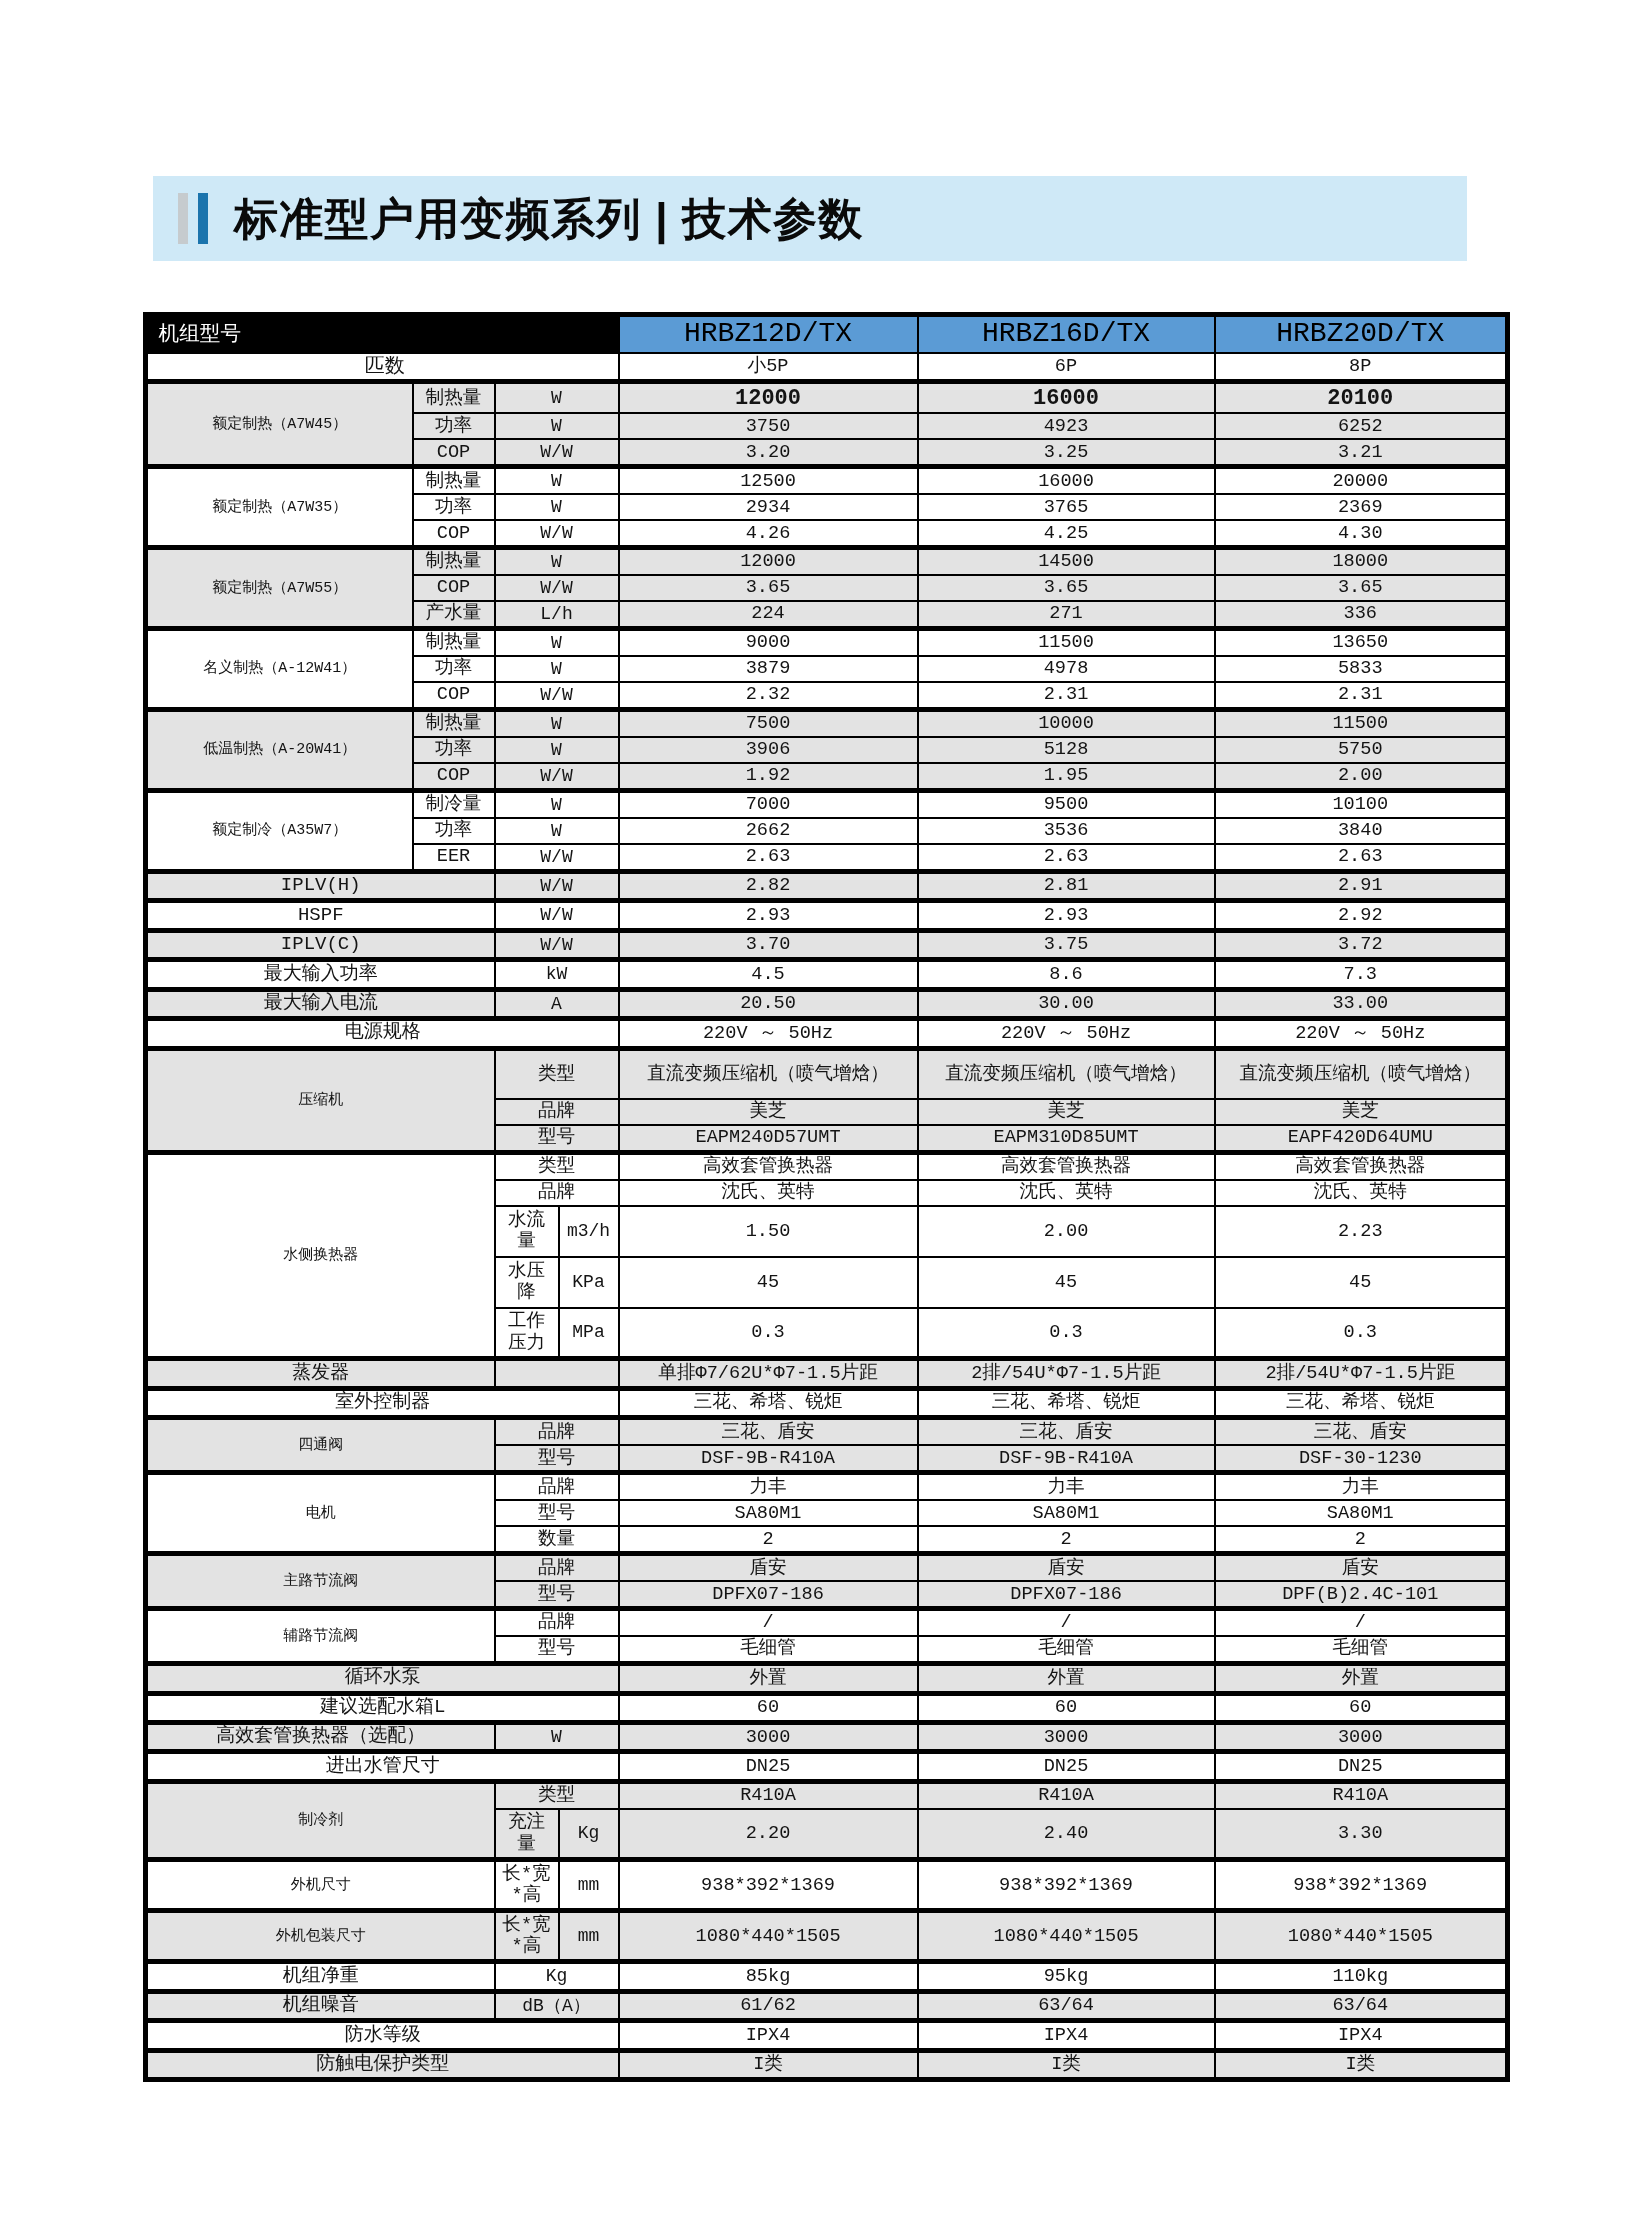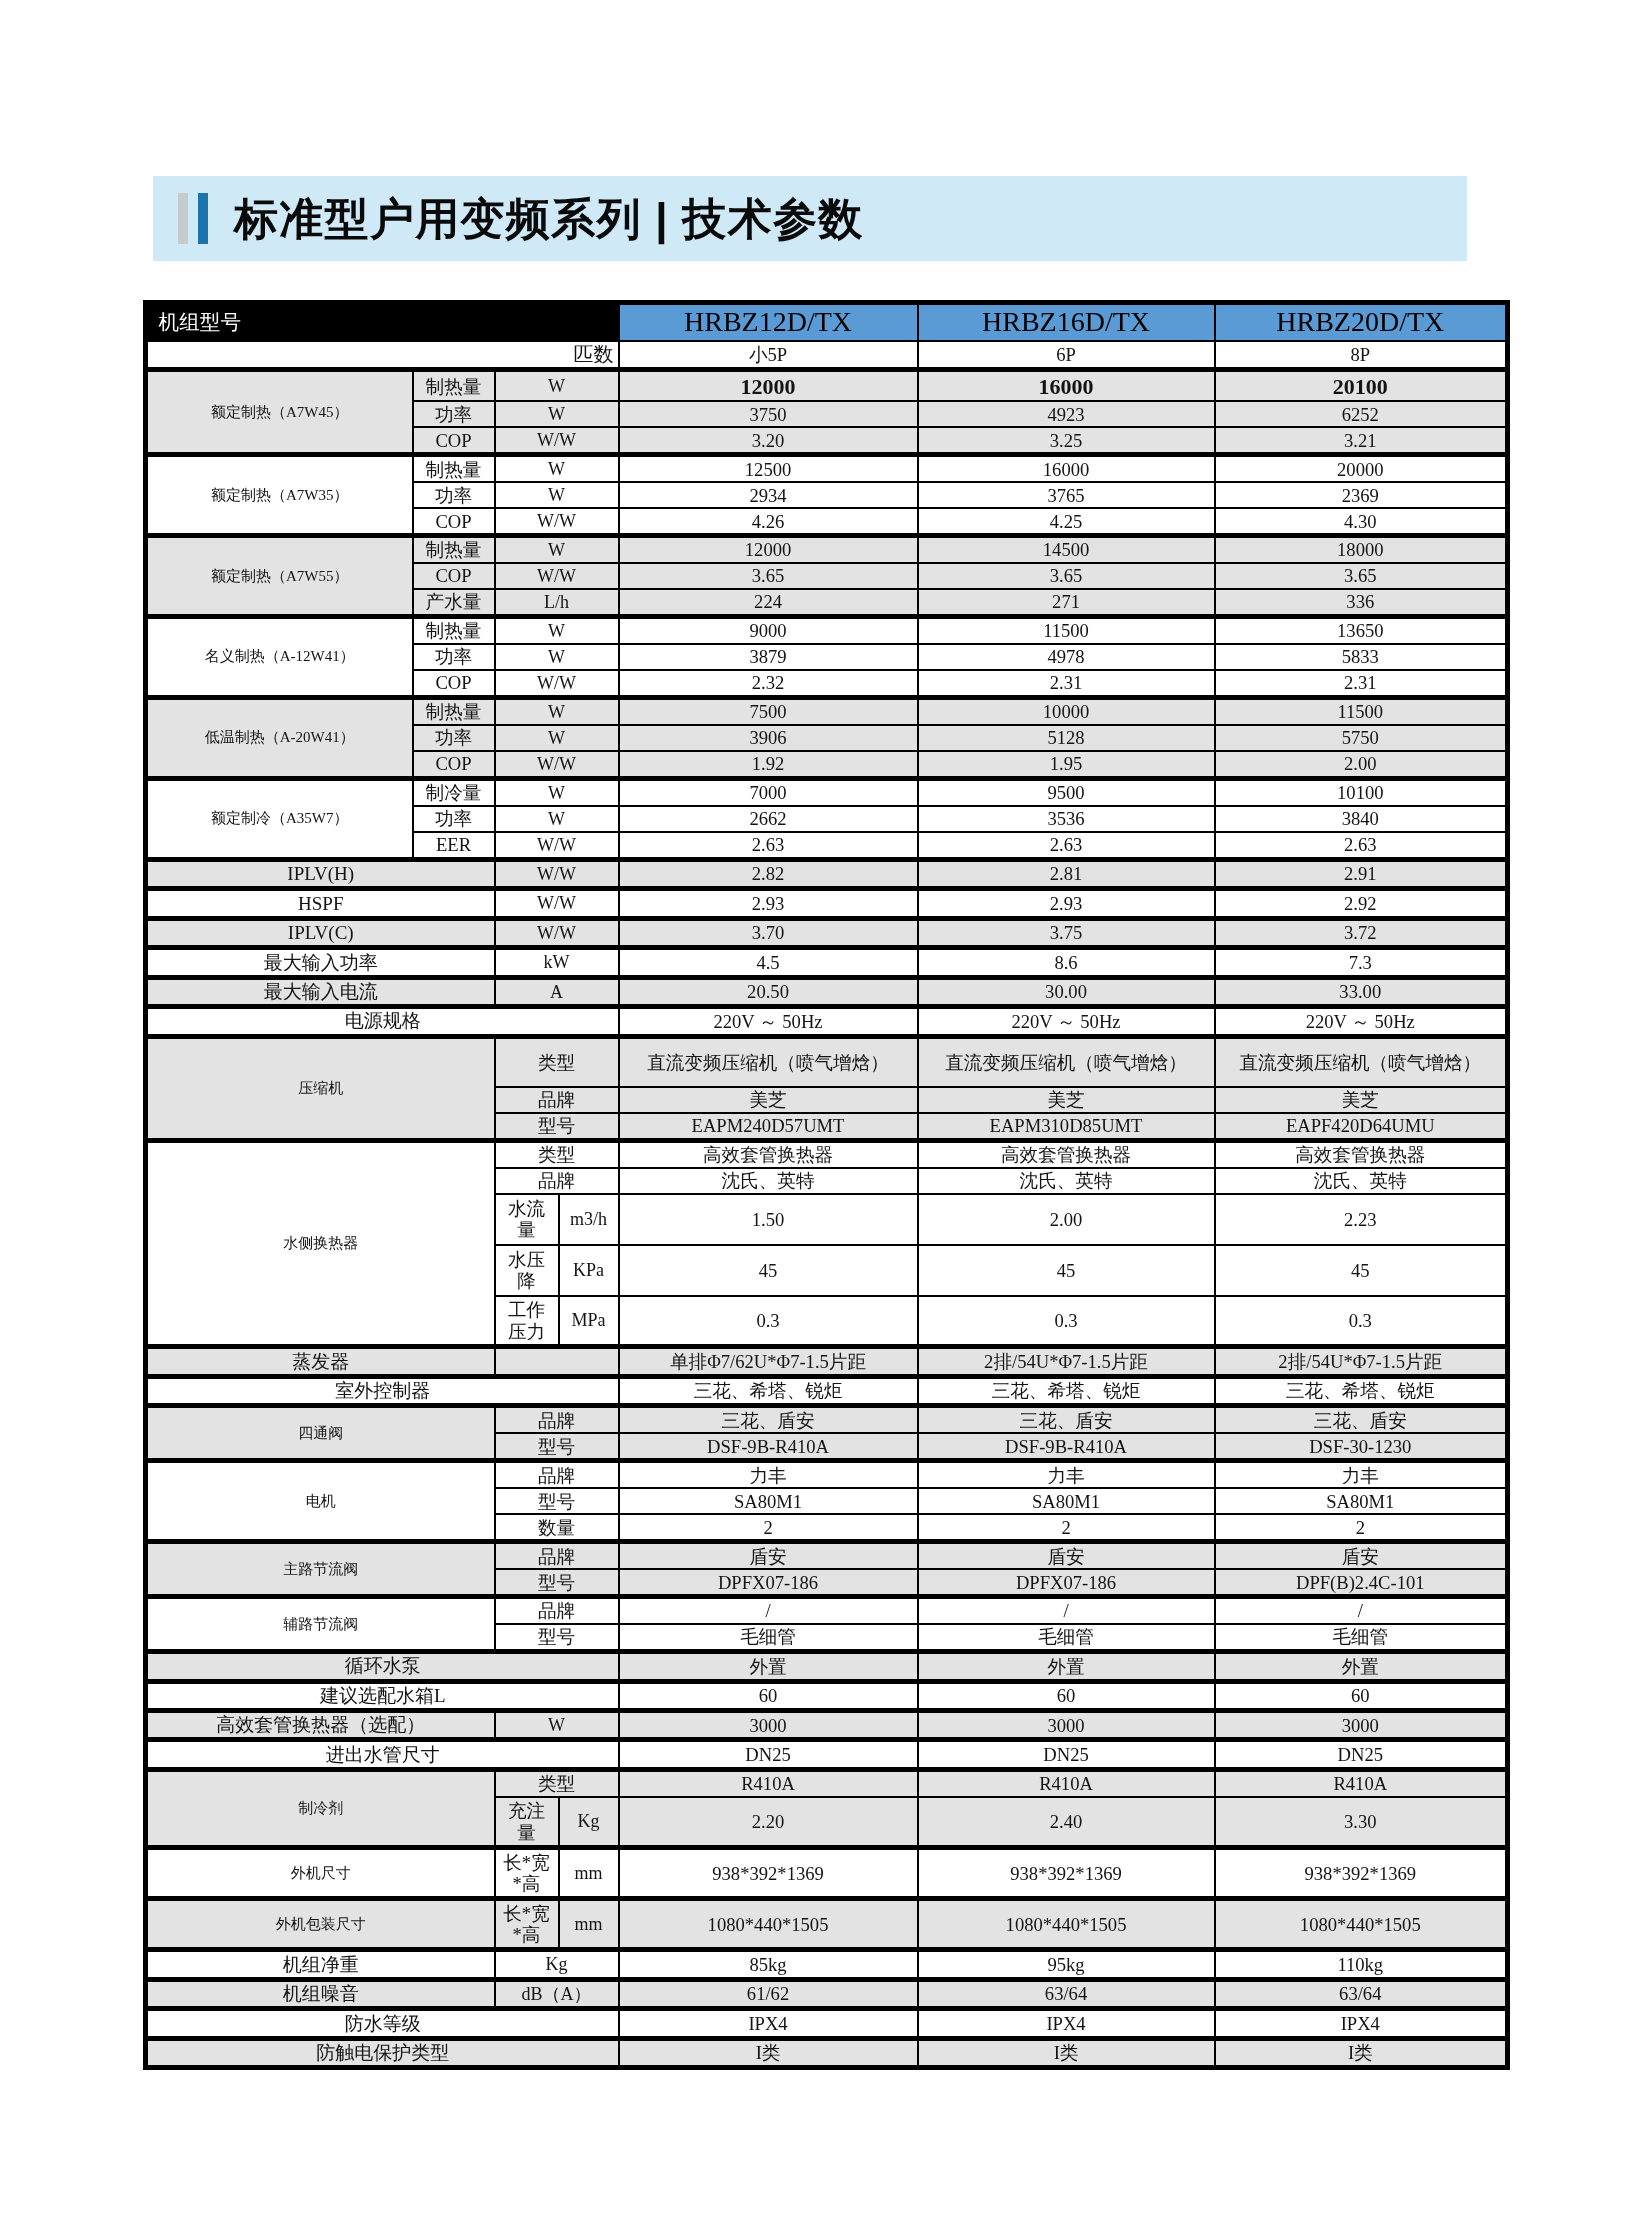--- a/index.html
+++ b/index.html
@@ -10,37 +10,37 @@
   .banner{position:absolute;left:153px;top:176px;width:1314px;height:85px;background:#cfe9f7;}
   .accent-bar{position:absolute;top:17.3px;width:10px;height:51px;}
   .accent-bar.gray{left:25px;background:#c6cbce;}
   .accent-bar.blue{left:45px;background:#1b74ad;}
   .banner .title{
     position:absolute;left:81px;top:50%;transform:translateY(-50%);margin:0;
     font-family:"Liberation Sans","DejaVu Sans",sans-serif;font-weight:900;
     font-size:44px;color:#0a0a0a;letter-spacing:1.3px;white-space:nowrap;
   }
   table.spec{
-    position:absolute;left:143px;top:300px;width:1361px;
-    border-collapse:collapse;table-layout:fixed;border:5.3px solid #000;
+    position:absolute;left:143px;top:312px;width:1361px;
+    border-collapse:collapse;table-layout:fixed;border:5.3px solid #000;font-family:Liberation Mono, monospace;
   }
   td{
     border:2px solid #000;text-align:center;vertical-align:middle;
     font-size:18.6px;line-height:1.15;padding:1.3px 4px;color:#141414;
     overflow:hidden;word-break:break-all;
   }
   tr.std{height:26px;}
   tr.tall{height:51px;}
   tr.hdr{height:26px;}
   tr.hp{height:27px;}
   tbody.sec{border-top:5.3px solid #000;}
   tbody.shaded td{background:#e3e3e3;}
   td.corner{background:#000000;color:#ffffff;text-align:left;padding-left:10.6px;font-size:20.6px;}
   td.model{background:#5b9bd5;color:#000000;font-size:28px;}
-  td.hp-label{text-align:right;padding-left:8px;font-size:20px;}
+  td.hp-label{text-align:center;padding-left:8px;font-size:20px;}
   td.sec-label{font-size:15px;}
   td.flat-label{font-size:19px;}
   td.sub{font-size:18.6px;margin-left:38px;}
   td.unit{font-size:18px;}
   td.val{font-size:18.6px;}
   td.val.bold{font-weight:bold;font-size:22px;}
 </style>
 </head>
 <body>
 

